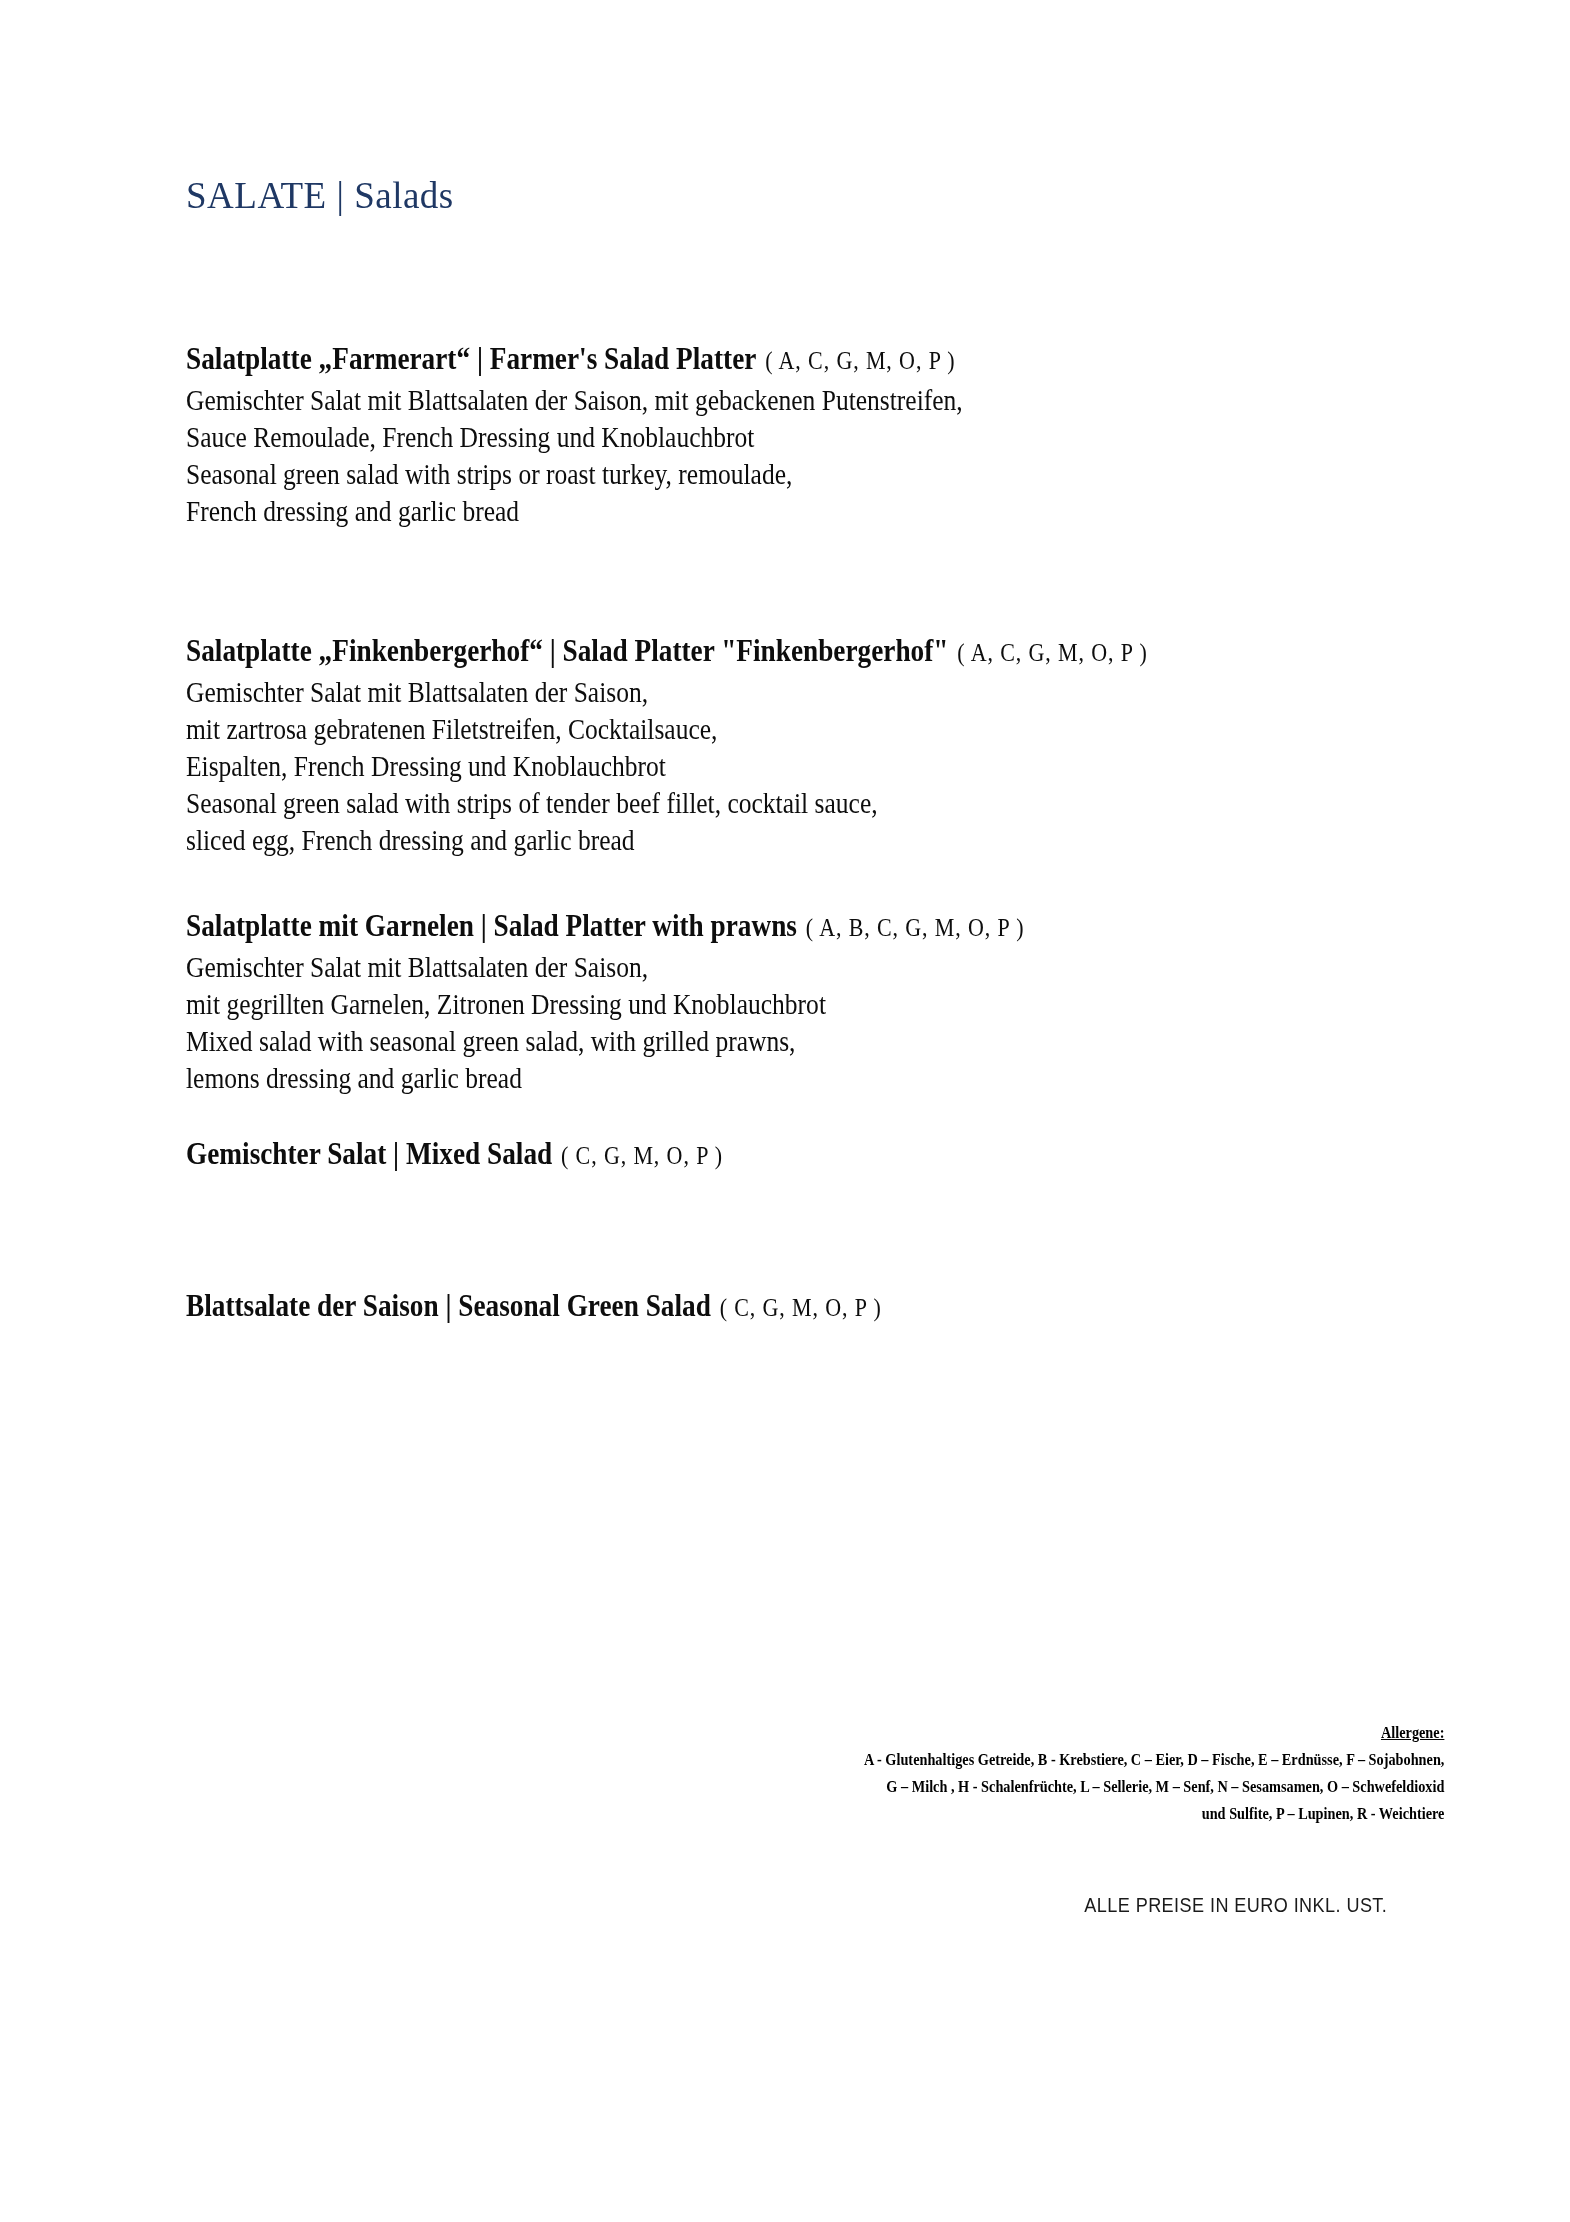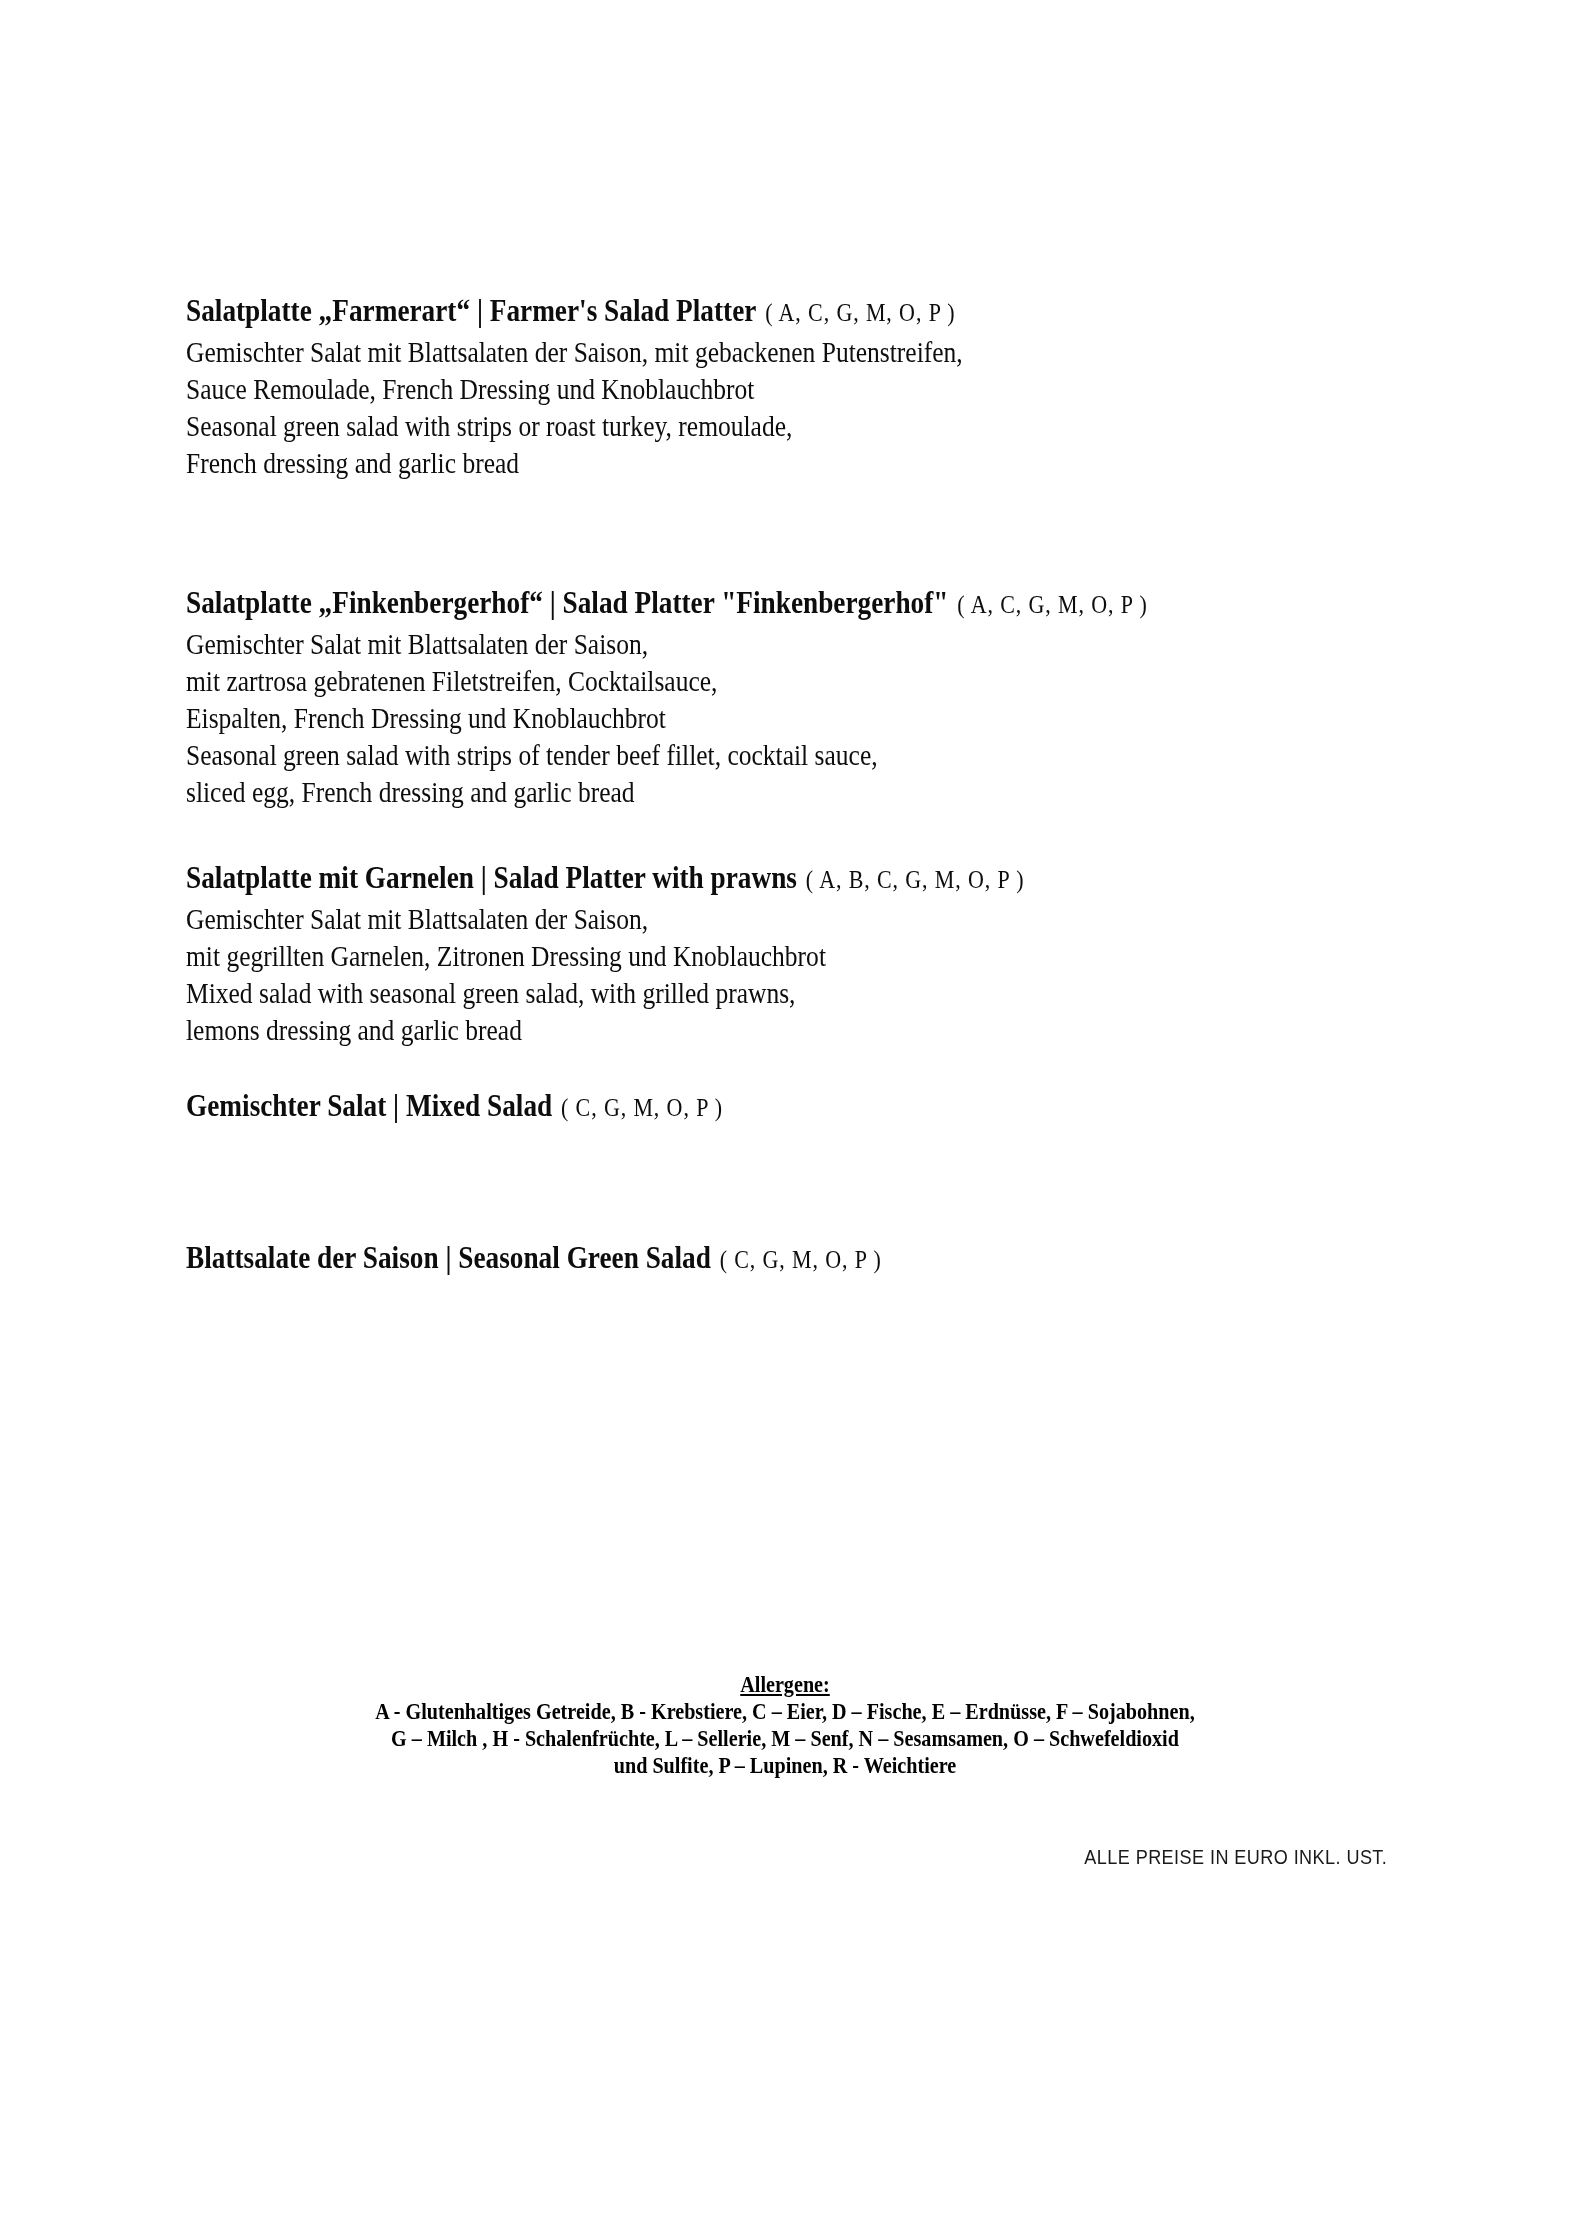--- a/index.html
+++ b/index.html
@@ -45,23 +45,23 @@
     transform:scaleX(0.88);
     transform-origin:0 50%;
   }
   .gap-item-1 { margin-top:118px; }
   .gap-item-2 { margin-top:100px; }
   .gap-item-3 { margin-top:46px; }
   .gap-item-4 { margin-top:108px; }
   .gap-item-5 { margin-top:36px; }
   .allergen-note {
     margin-top:390px;
-    text-align:center;
+    text-align:right;
     font-weight:bold;
-    font-size:24px;
+    font-size:17px;
     line-height:27px;
     color:#000000;
   }
   .allergen-heading {
     text-decoration:underline;
     transform:scaleX(0.84);
     transform-origin:50% 50%;
   }
   .allergen-line {
     white-space:nowrap;
@@ -83,20 +83,21 @@
     transform-origin:100% 50%;
     letter-spacing:0.5px;
   }
 </style>
 </head>
 <body>
 
 <div class="page">
   <div class="content">
 
+    <h1 class="page-title">SALATE | Salads</h1>
 
     <section class="menu-item gap-item-1">
       <h2 class="item-heading"><span>Salatplatte „Farmerart“ | Farmer's Salad Platter</span><span class="item-allergens">( A, C, G, M, O, P )</span></h2>
       <p class="desc-line">Gemischter Salat mit Blattsalaten der Saison, mit gebackenen Putenstreifen,</p>
       <p class="desc-line">Sauce Remoulade, French Dressing und Knoblauchbrot</p>
       <p class="desc-line">Seasonal green salad with strips or roast turkey, remoulade,</p>
       <p class="desc-line">French dressing and garlic bread</p>
     </section>
 
     <section class="menu-item gap-item-2">

